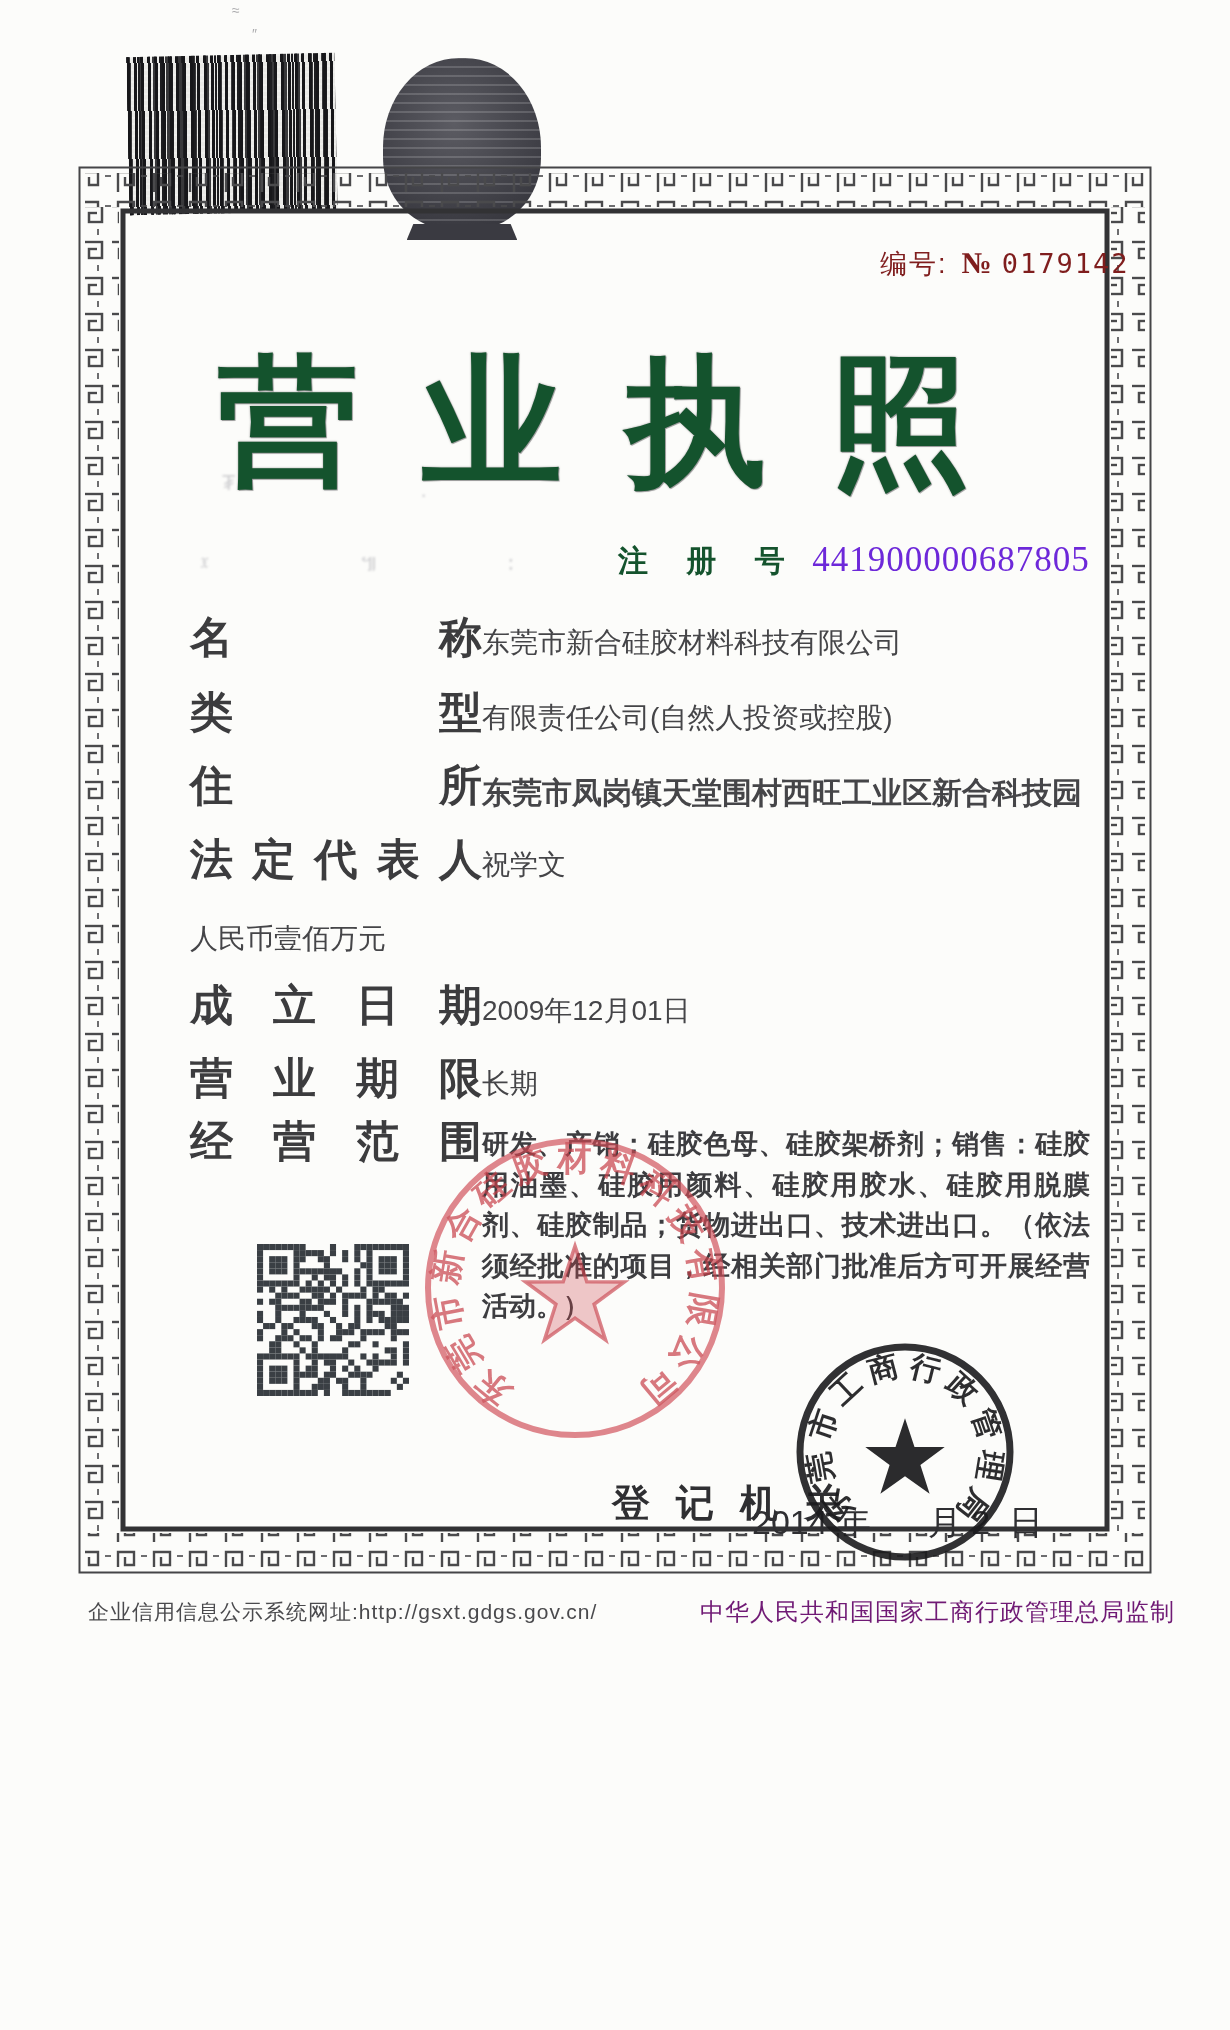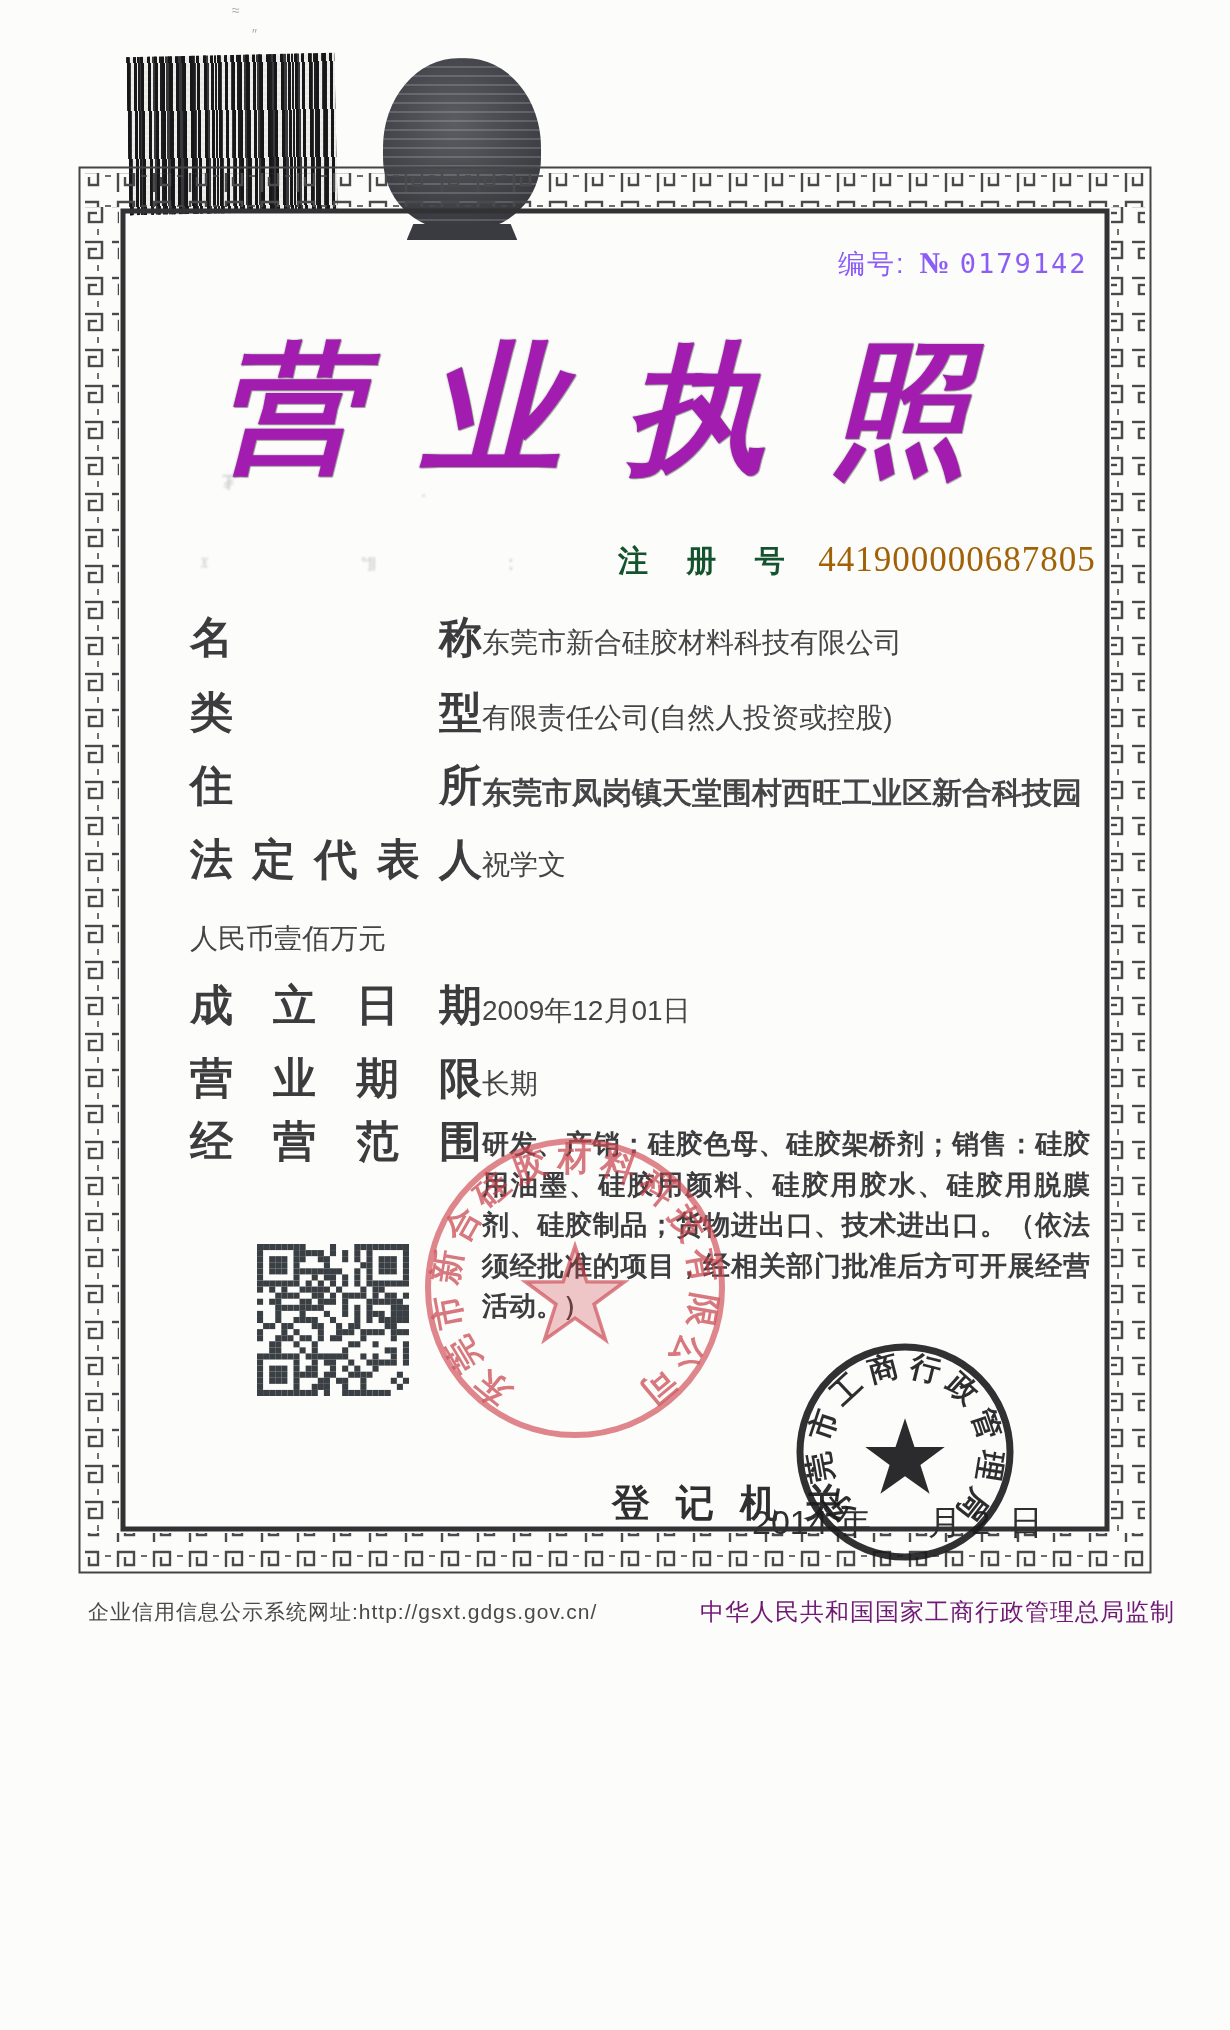--- a/index.html
+++ b/index.html
@@ -31,33 +31,33 @@
       repeating-linear-gradient(0deg,rgba(255,255,255,.16) 0 2px,rgba(0,0,0,0) 2px 9px),
       radial-gradient(circle at 45% 38%,#5c5c63 0%,#47474e 45%,#3a3a41 75%,#303037 100%);
   }
   .emblem:after{
     content:"";position:absolute;left:15%;bottom:-10px;width:70%;height:16px;
     background:#3a3a41;clip-path:polygon(6% 0,94% 0,100% 100%,0 100%);
   }
   
   .frame{position:absolute;left:78px;top:166px;}
   
-  .serial{position:absolute;left:838px;top:246px;font-size:27px;color:#8b5cf6;letter-spacing:2px;white-space:nowrap;}
+  .serial{position:absolute;left:880px;top:246px;font-size:27px;color:#7f1d1d;letter-spacing:2px;white-space:nowrap;}
   .serial .nosym{font-family:"Liberation Serif","DejaVu Serif",serif;font-weight:bold;font-size:30px;margin:0 8px 0 14px;}
   .serial .digits{font-family:"DejaVu Sans Mono","Liberation Mono",monospace;font-size:27px;letter-spacing:2px;}
   
   .title{
-    position:absolute;left:218px;top:316px;
+    position:absolute;left:218px;top:329px;
     font-size:140px;font-weight:900;letter-spacing:64px;white-space:nowrap;
-    color:#a21caf;text-shadow:0 0 2px rgba(43,43,46,.55), 1px 1px 0 rgba(43,43,46,.35);font-style:italic;
+    color:#14532d;text-shadow:0 0 2px rgba(43,43,46,.55), 1px 1px 0 rgba(43,43,46,.35);
   }
   
   .regno{position:absolute;left:618px;top:540px;white-space:nowrap;}
   .regno .lbl{font-size:30px;color:#14532d;letter-spacing:15px;font-weight:600;}
-  .regno .val{font-family:"Liberation Serif","DejaVu Serif",serif;font-size:35px;color:#a16207;letter-spacing:1px;margin-left:14px;}
+  .regno .val{font-family:"Liberation Serif","DejaVu Serif",serif;font-size:35px;color:#6d28d9;letter-spacing:1px;margin-left:8px;}
   
   .row{position:absolute;left:190px;display:flex;align-items:flex-start;}
   .row .lbl{
     display:inline-block;width:292px;flex:0 0 292px;
     font-size:43px;font-weight:600;color:#3c3c3e;line-height:1;
     text-align:justify;text-align-last:justify;
   }
   .row .val{font-size:28px;color:#454548;padding-top:9px;line-height:1.3;}
   .row .val.addr{font-size:30px;font-weight:bold;}
   .row .val.scope{width:608px;font-size:27px;font-weight:600;color:#3d3d40;line-height:1.5;padding-top:4px;text-align:justify;}

